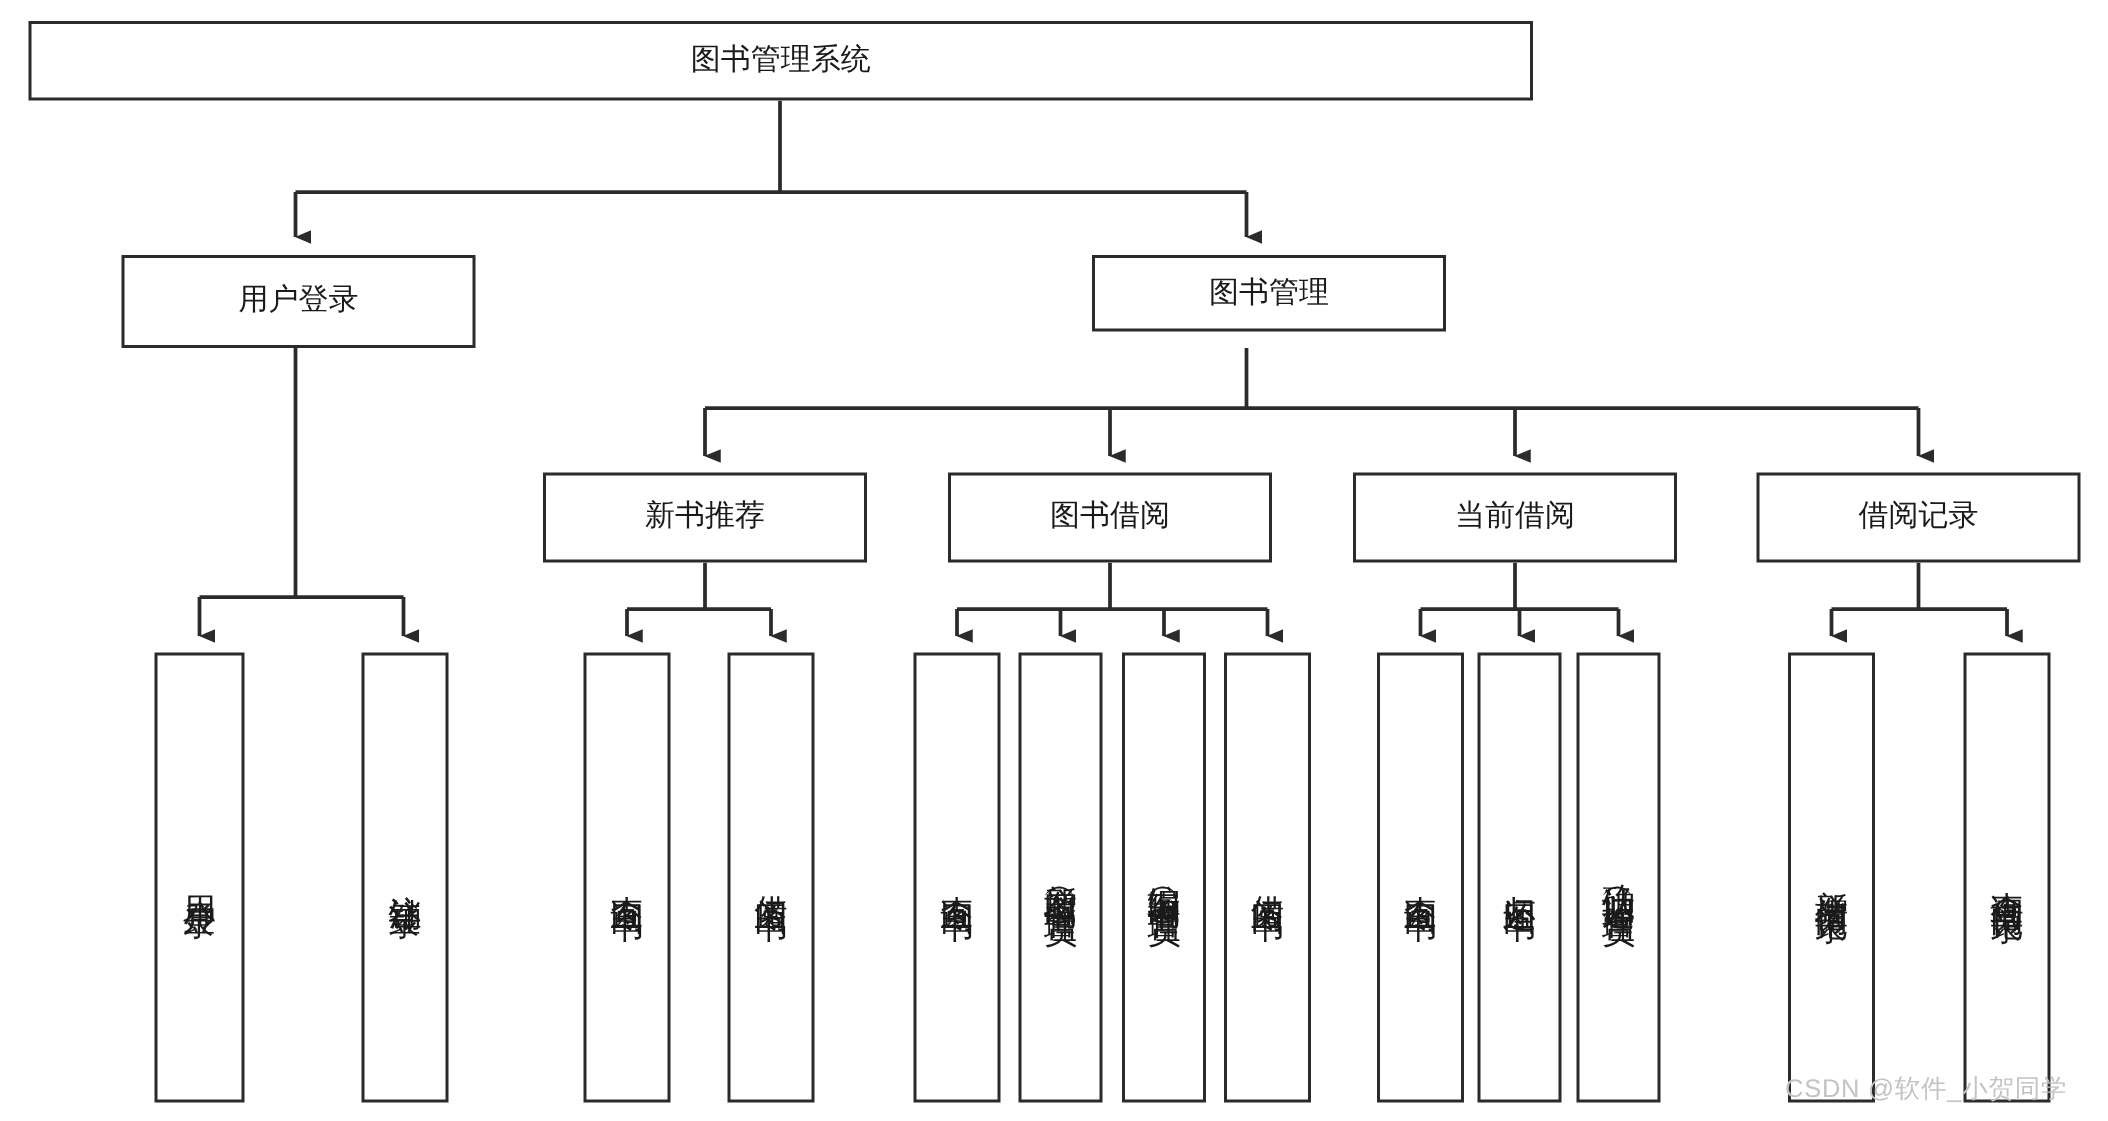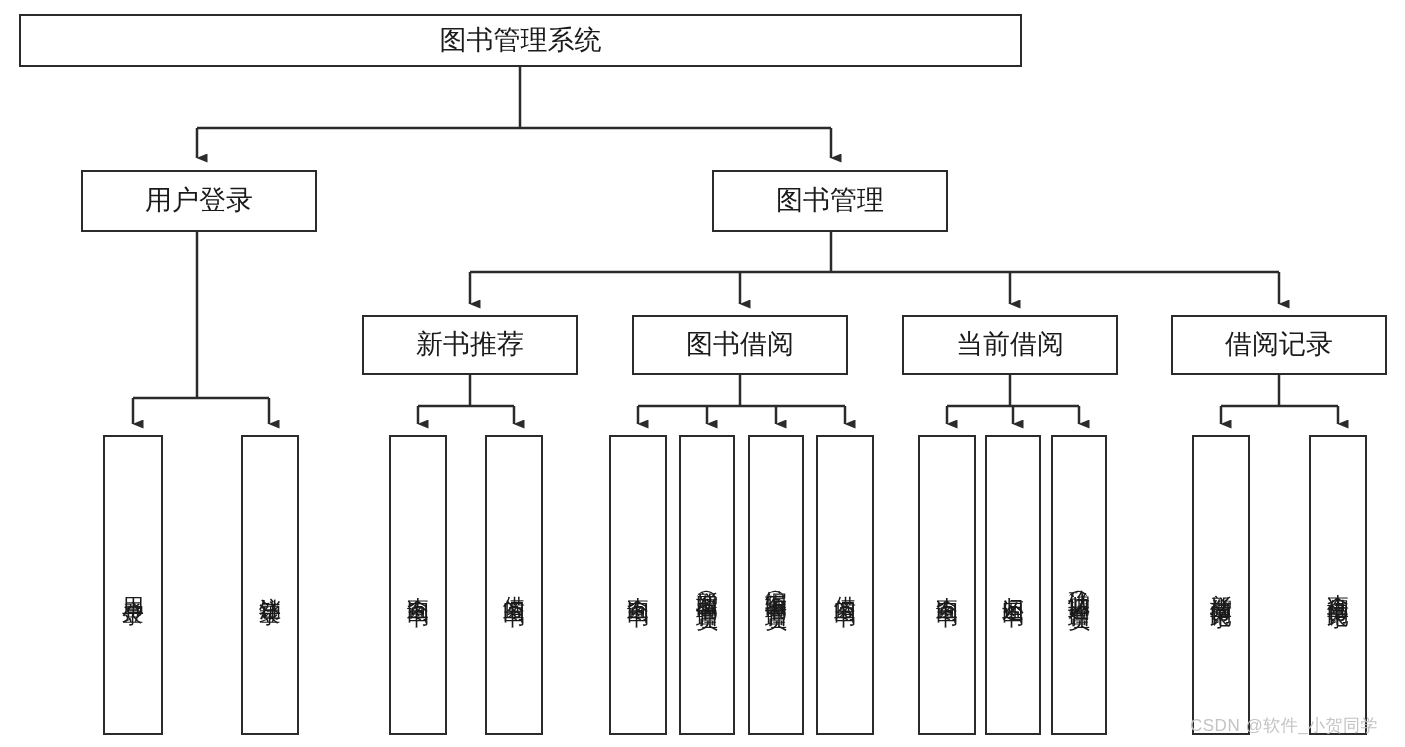--- a/index.html
+++ b/index.html
@@ -30,21 +30,21 @@
     align-items: center;
     justify-content: center;
   }
   .node-label {
     color: #1a1a1a;
     text-align: center;
     line-height: 1.18;
     white-space: nowrap;
   }
   .node-horizontal .node-label {
-    font-size: 27px;
+    font-size: 20px;
   }
   .node-vertical {
     writing-mode: vertical-rl;
     text-orientation: upright;
   }
   .node-vertical .node-label {
     writing-mode: vertical-rl;
     text-orientation: upright;
     font-size: 22px;
     letter-spacing: 3px;
@@ -130,21 +130,21 @@
   </svg>
 
   <div class="node-box node-horizontal" style="left:19px;top:14px;width:1003px;height:53px;">
     <span class="node-label">图书管理系统</span>
   </div>
 
   <div class="node-box node-horizontal" style="left:81px;top:170px;width:236px;height:62px;">
     <span class="node-label">用户登录</span>
   </div>
 
-  <div class="node-box node-horizontal" style="left:712px;top:170px;width:236px;height:62px;">
+  <div class="node-box node-horizontal" style="left:728px;top:170px;width:236px;height:51px;">
     <span class="node-label">图书管理</span>
   </div>
 
   <div class="node-box node-horizontal" style="left:632px;top:315px;width:216px;height:60px;">
     <span class="node-label">图书借阅</span>
   </div>
 
   <div class="node-box node-horizontal" style="left:362px;top:315px;width:216px;height:60px;">
     <span class="node-label">新书推荐</span>
   </div>

